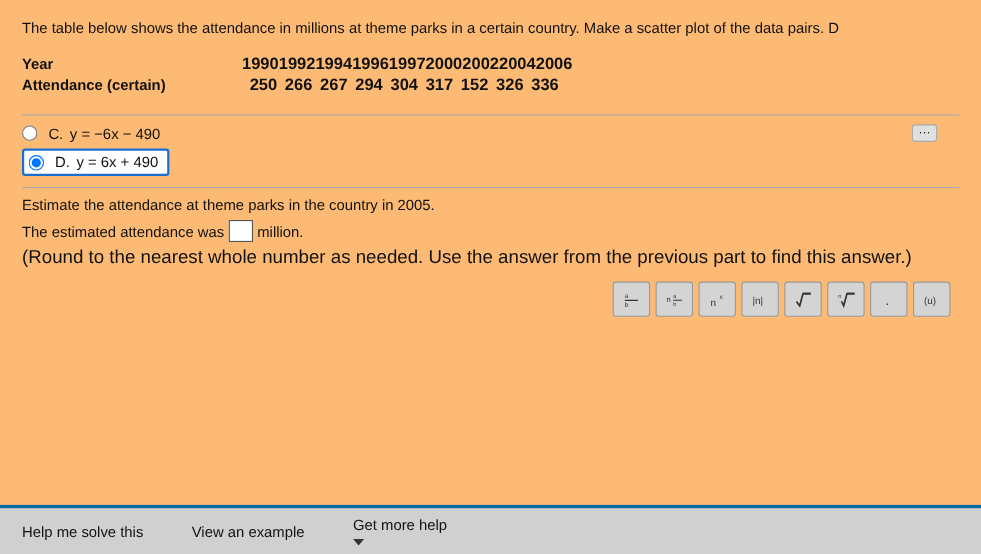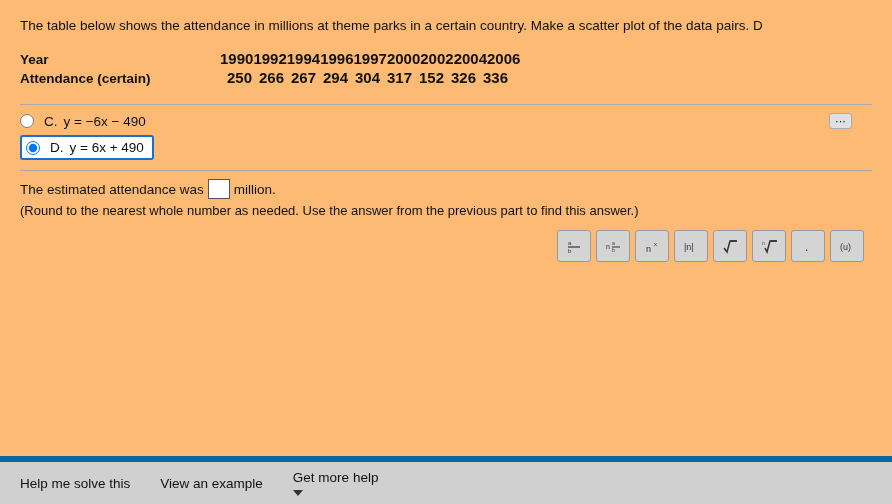--- a/index.html
+++ b/index.html
@@ -106,21 +106,21 @@
     }
     .est-input-box {
       display: inline-block;
       width: 22px;
       height: 20px;
       border: 1px solid #555;
       vertical-align: middle;
       background: #fff;
     }
     .round-note {
-      font-size: 13px;
+      font-size: 17px;
       color: #111;
       margin-top: 4px;
     }
     .toolbar-row {
       display: flex;
       justify-content: flex-end;
       gap: 5px;
       margin-top: 12px;
       padding-right: 8px;
     }
@@ -143,23 +143,23 @@
     }
     .bottom-bar {
       position: absolute;
       bottom: 0;
       left: 0;
       right: 0;
       background: #d0d0d0;
       padding: 8px 20px;
       display: flex;
       align-items: center;
-      gap: 30px;
-      font-size: 13.5px;
-      border-top: 6px solid #0369a1;
+      gap: 44px;
+      font-size: 13.5px;
+      border-top: 3px solid #0369a1;
     }
     .bottom-bar a {
       color: #111;
       text-decoration: none;
       cursor: pointer;
     }
     .get-more-help {
       display: flex;
       align-items: flex-start;
       gap: 3px;
@@ -230,20 +230,21 @@
     <div class="option-row">
       <div class="option-d-box">
         <input type="radio" name="equation-choice" checked="" style="">
         <span>D.</span>
         <span>y = 6x + 490</span>
       </div>
     </div>
   </div>
 
   <div class="estimate-section">
+    <div class="est-label">Estimate the attendance at theme parks in the country in 2005.</div>
     <div class="est-answer">
       <span>The estimated attendance was</span>
       <span class="est-input-box"></span>
       <span>million.</span>
     </div>
     <div class="round-note">(Round to the nearest whole number as needed. Use the answer from the previous part to find this answer.)</div>
   </div>
 
   <div class="toolbar-row">
 

